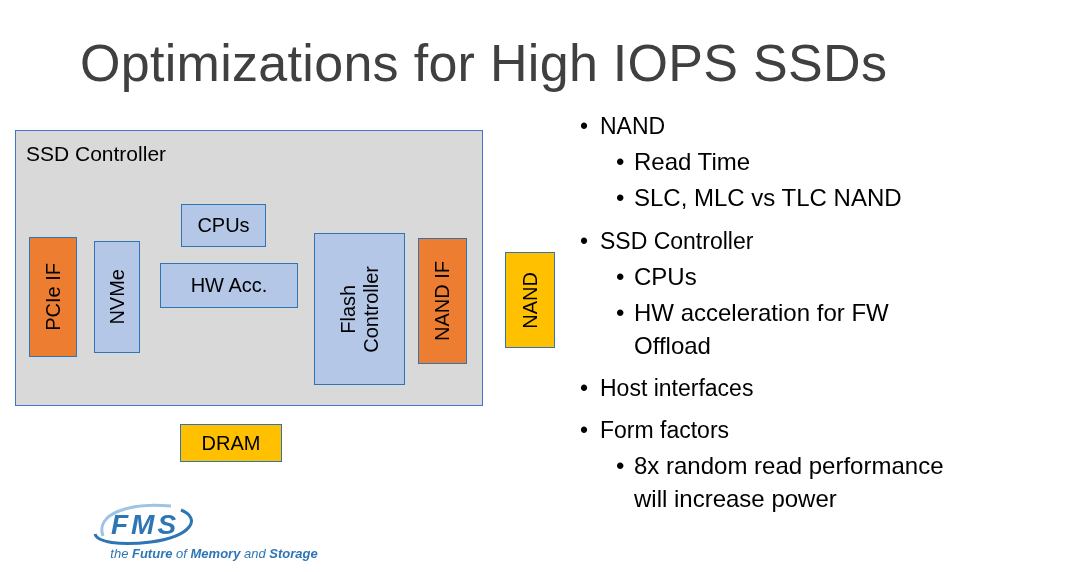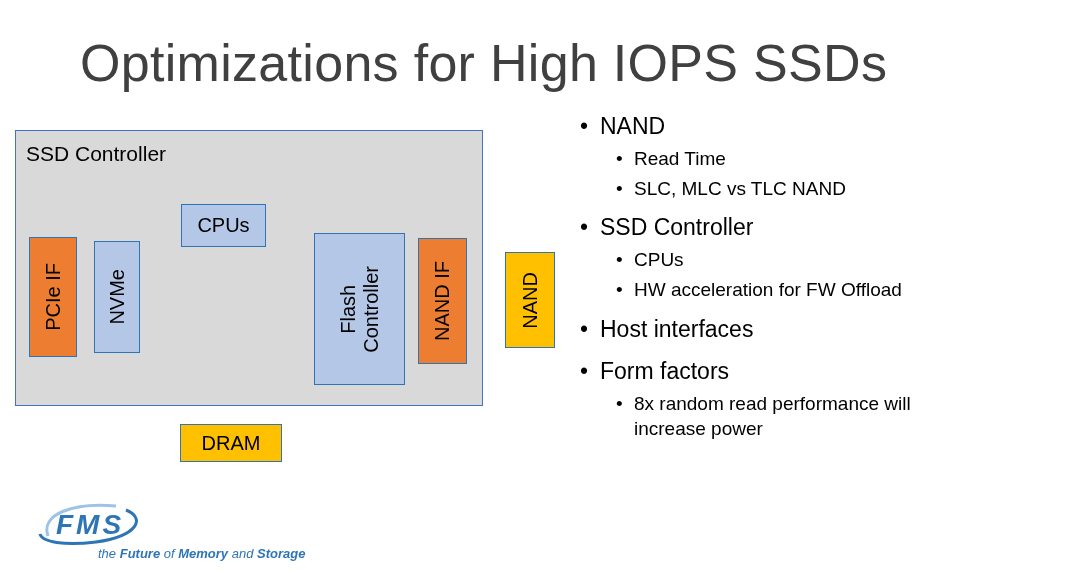--- a/index.html
+++ b/index.html
@@ -36,25 +36,25 @@
   .nandif{ left:402px; top:107px; width:49px;  height:126px; }
 
   
   .nand  { left:505px; top:252px; width:50px;  height:96px;  }
   .dram  { left:180px; top:424px; width:102px; height:38px;  }
 
   
   .bullets { position:absolute; left:578px; top:100px; width:486px; }
   .bullets li { list-style:none; position:relative; }
   .b1 { font-size:23px; line-height:1.35; padding-left:22px; margin-top:11px; }
-  .b2 { font-size:19px; line-height:1.35; padding-left:20px; margin:4px 0 4px 36px; max-width:352px; }
+  .b2 { font-size:24px; line-height:1.35; padding-left:20px; margin:4px 0 4px 36px; max-width:352px; }
   .b1::before, .b2::before { content:"\2022"; position:absolute; left:2px; }
 
   
-  .footer { position:absolute; left:30px; top:498px; width:300px; }
+  .footer { position:absolute; left:30px; top:498px; width:300px;text-align:center; }
   .tagline { margin:-8px 0 0 68px; font-size:13px; font-style:italic; color:#2e75b6; }
   .tagline .bold { font-weight:bold; }
 </style>
 </head>
 <body>
 
 <div class="slide">
 
   <h1 class="title">Optimizations for High IOPS SSDs</h1>
 
@@ -66,20 +66,23 @@
     </div>
 
     <div class="block blue nvme">
       <span class="vtext">NVMe</span>
     </div>
 
     <div class="block blue cpus">
       <span>CPUs</span>
     </div>
 
+    <div class="block blue hwacc">
+      <span>HW Acc.</span>
+    </div>
 
 
     <div class="block blue flash">
       <span class="vtext">
         <span>Flash</span>
         <span>Controller</span>
       </span>
     </div>
 
     <div class="block orange nandif">

